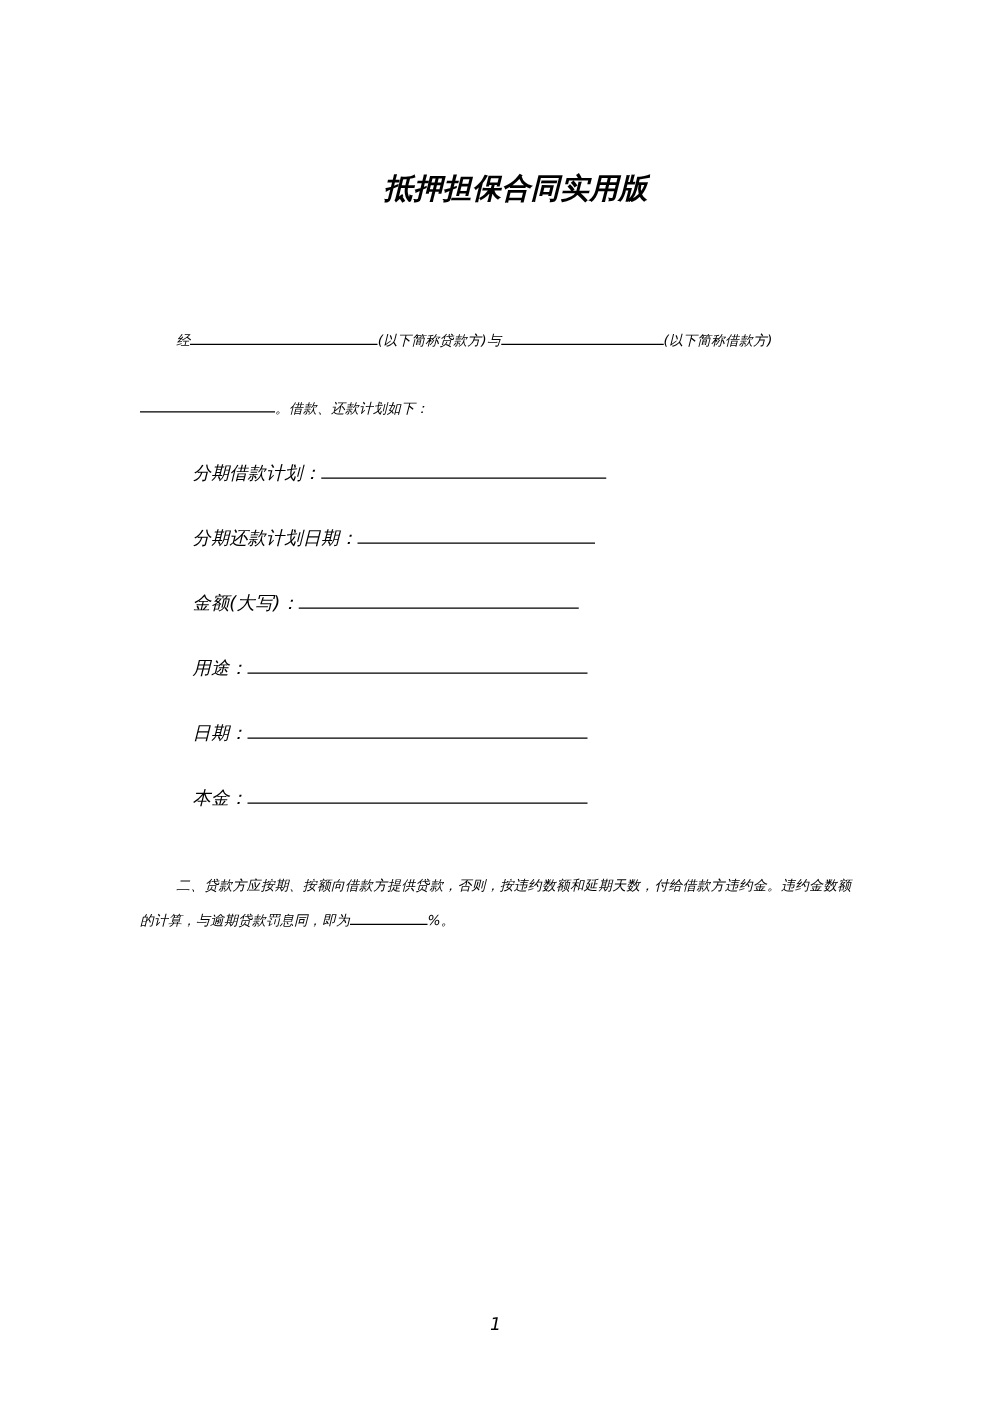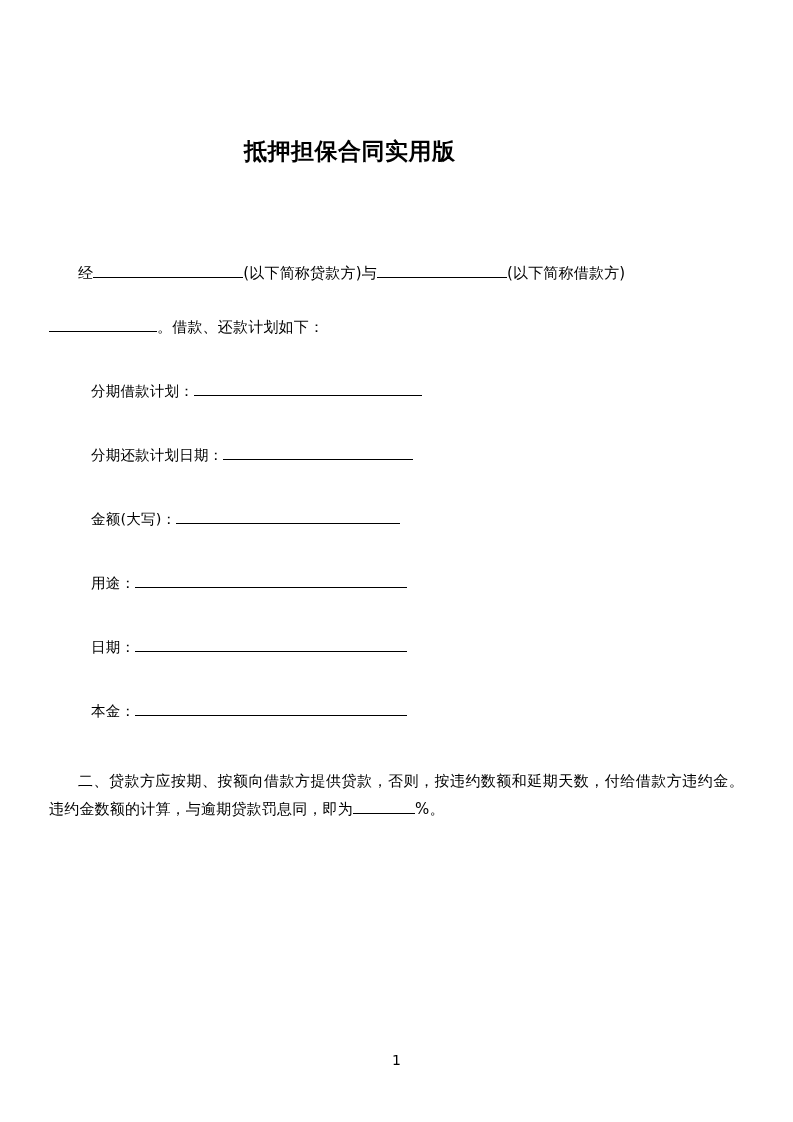--- a/index.html
+++ b/index.html
@@ -13,38 +13,39 @@
     font-family: "DejaVu Sans", "Liberation Sans", sans-serif;
     color: #000000;
     position: relative;
     overflow: hidden;
   }
   .page {
     position: relative;
     width: 793px;
     height: 1032px;
     box-sizing: border-box;
-    padding: 0 49px;
+    padding: 0 112px;
+    font-style: italic;
   }
   .doc-title {
     margin: 0;
     padding-top: 135px;
     font-size: 23px;
     font-weight: bold;
     letter-spacing: 0.5px;
     line-height: 1.4;
     text-align: left;
     padding-left: 195px;
   }
   .body-block {
     margin-top: 92px;
   }
   p.para {
     margin: 0 0 0 0;
-    font-size: 15px;
+    font-size: 11px;
     line-height: 28px;
     text-align: justify;
     text-justify: inter-ideograph;
     letter-spacing: 0.2px;
   }
   p.para.indent {
     text-indent: 29px;
   }
   .gap-sm { height: 18px; }
   .gap-md { height: 26px; }
@@ -53,21 +54,20 @@
     font-size: 14.5px;
     line-height: 28px;
     padding-left: 42px;
     letter-spacing: 0.2px;
   }
   .fields {
     margin-top: 24px;
   }
   .fields .item-line {
     margin-bottom: 24px;
-    margin-top: 36px;
   }
   .blank {
     display: inline-block;
     border-bottom: 1px solid #000;
     vertical-align: baseline;
     height: 15px;
   }
   .page-number {
     position: absolute;
     left: 0;

